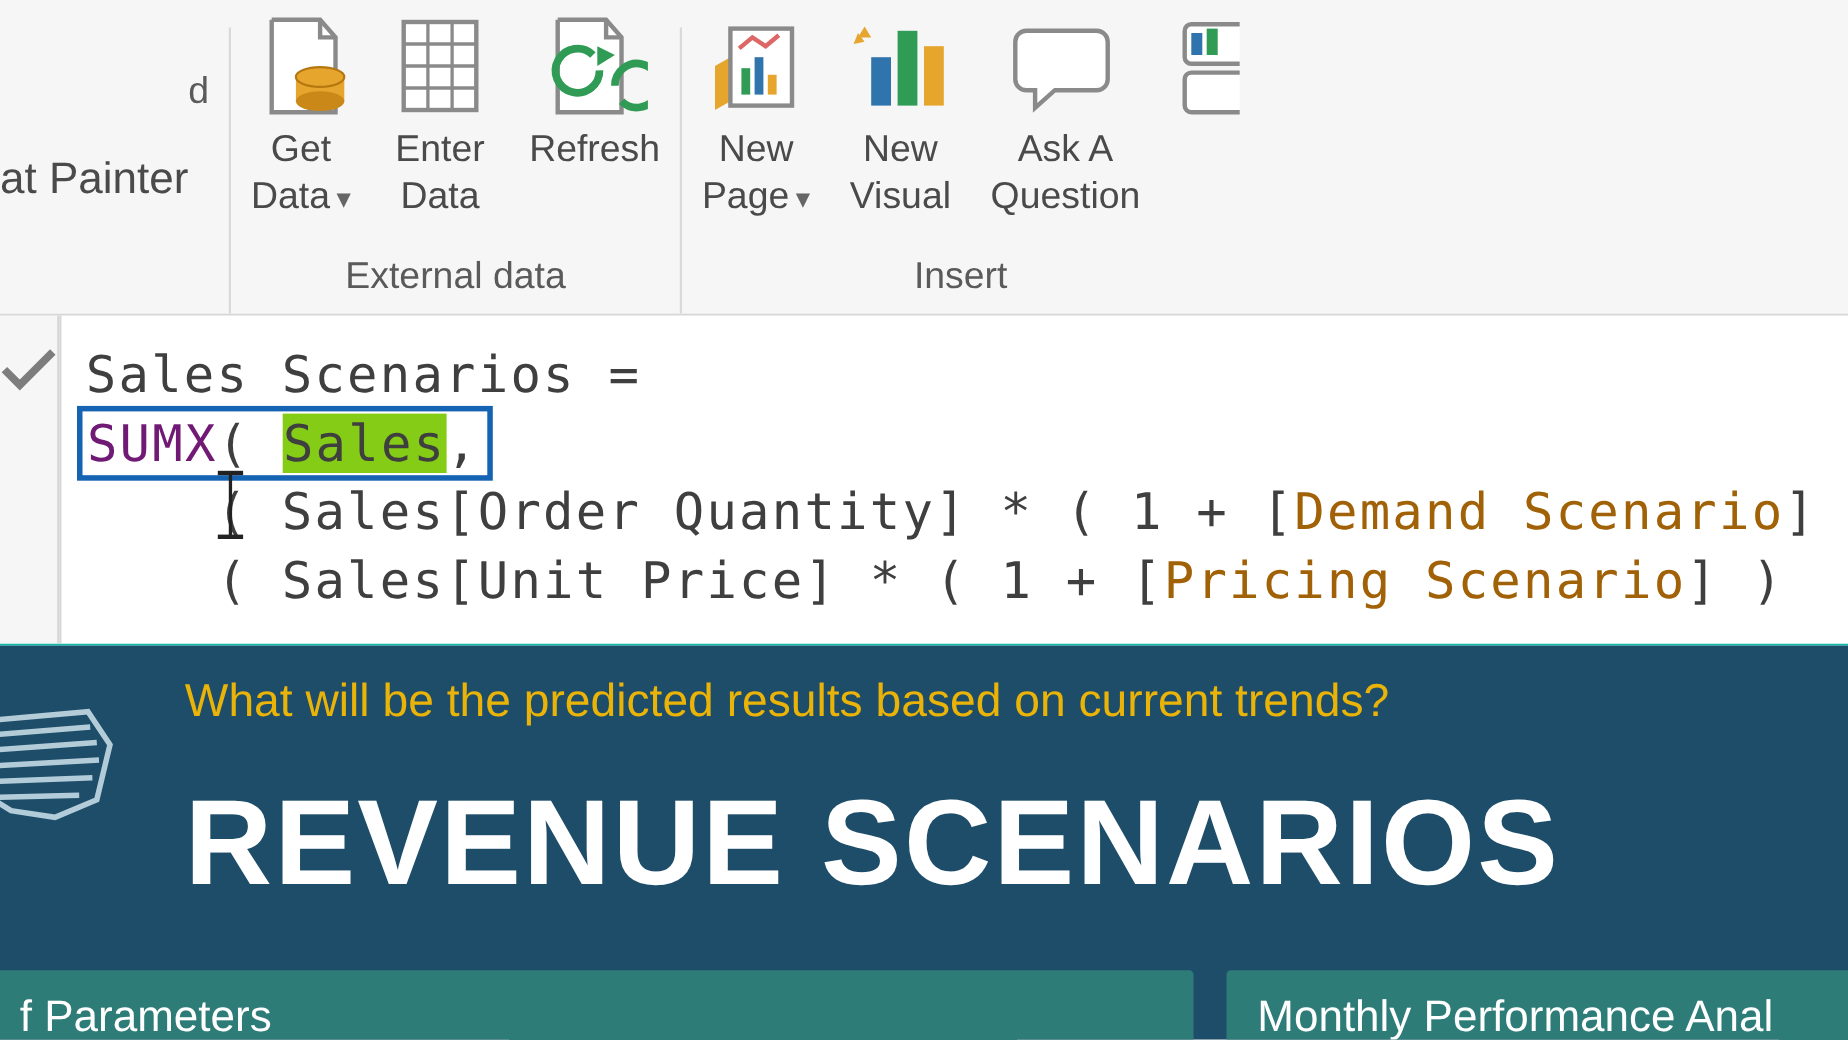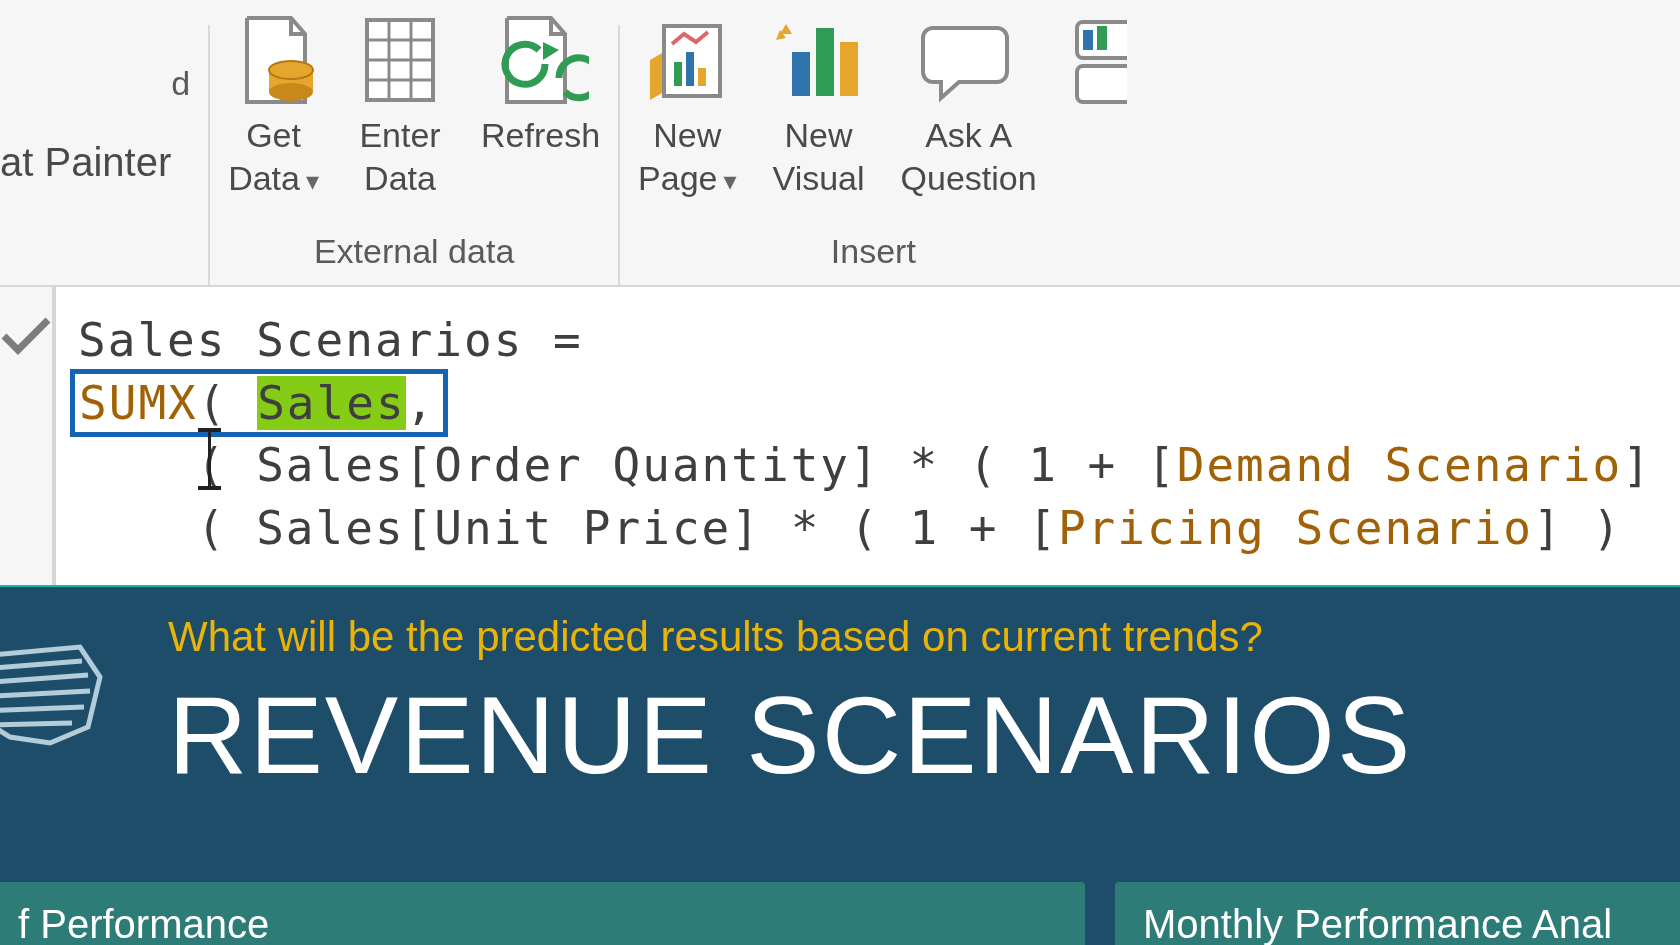--- a/index.html
+++ b/index.html
@@ -77,21 +77,21 @@
     padding: 22px 20px 26px 22px;
     font-family: "Lucida Console","Consolas",monospace;
     font-size: 46px;
     letter-spacing: 2px;
     line-height: 1.36;
     color: #3f3f3f;
     flex: 1;
     background: #fff;
     position: relative;
   }
-  .dax-fn { color: #a16207; }
+  .dax-fn { color: #701a75; }
   .dax-measure { color: #a16207; }
   .dax-hl { background: #84cc16; }
   .dax-box {
     border: 5px solid #1563b3;
     padding: 2px 8px 2px 4px;
     margin-left: -8px;
   }
   .cursor-caret {
     display: inline-block;
     width: 2px;
@@ -122,24 +122,24 @@
   }
   .canvas .subtitle {
     position: absolute;
     left: 168px; top: 26px;
     color: #eab308;
     font-size: 42px;
     font-family: "Segoe UI", Arial, sans-serif;
   }
   .canvas .title {
     position: absolute;
-    left: 168px; top: 84px;
+    left: 168px; top: 116px;
     color: #ffffff;
     font-size: 110px;
-    font-weight: 400;
+    font-weight: 700;
     letter-spacing: 2px;
     font-family: Arial, "Segoe UI", sans-serif;
   }
   .us-icon {
     position: absolute;
     left: -40px;
     top: 30px;
     width: 150px; height: 150px;
     opacity: 0.95;
   }
@@ -322,19 +322,19 @@
       <line x1="18" y1="66" x2="128" y2="58" stroke="#bcd3df" stroke-width="5"></line>
       <line x1="18" y1="80" x2="130" y2="74" stroke="#bcd3df" stroke-width="5"></line>
       <line x1="20" y1="94" x2="124" y2="90" stroke="#bcd3df" stroke-width="5"></line>
       <line x1="28" y1="108" x2="112" y2="106" stroke="#bcd3df" stroke-width="5"></line>
     </svg>
   </span>
   <div class="subtitle">What will be the predicted results based on current trends?</div>
   <div class="title">REVENUE SCENARIOS</div>
   <div class="bottom-cards">
     <div class="card">
-      <span>f Performance</span>
+      <span>f Parameters</span>
     </div>
     <div class="card">
       <span>Monthly Performance Anal</span>
     </div>
   </div>
 </div>
 
 </body></html>

